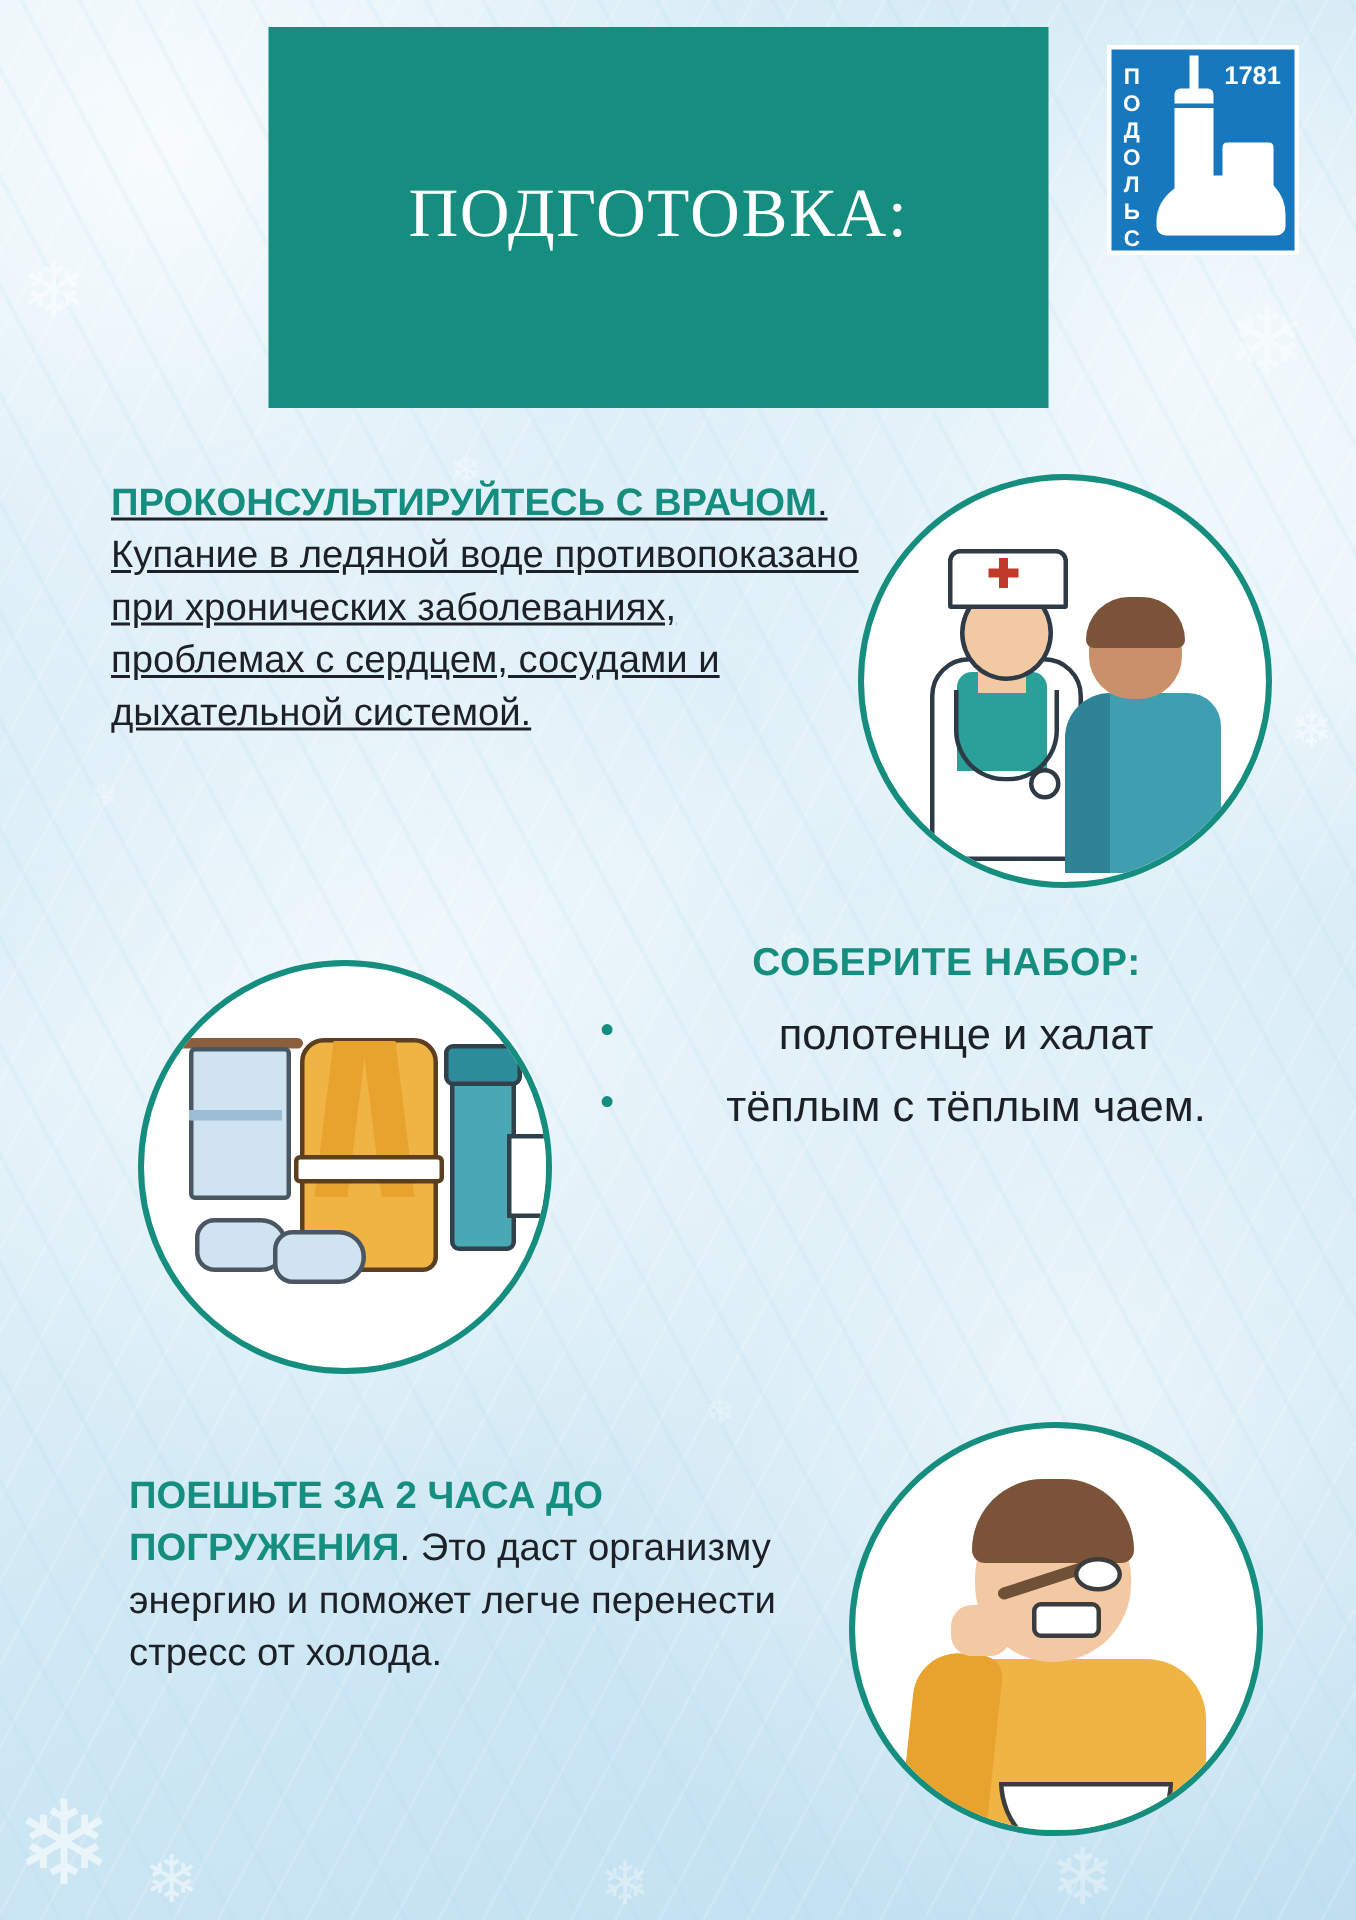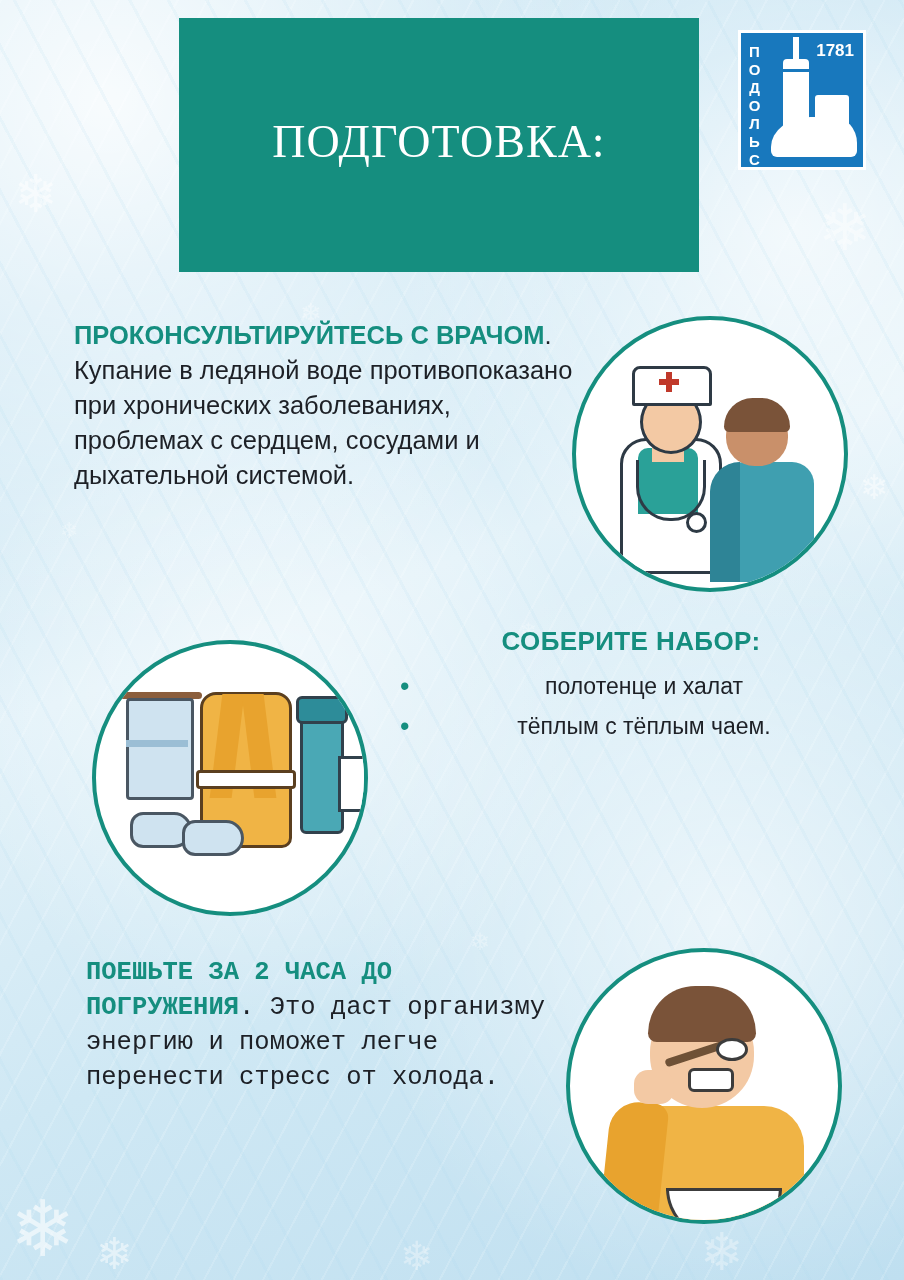--- a/index.html
+++ b/index.html
@@ -162,21 +162,21 @@
     text-transform: uppercase;
   }
   .bullets {
     margin: 0;
     padding: 0;
     list-style: none;
   }
   .bullets li {
     position: relative;
     padding-left: 26px;
-    font-size: 23px;
+    font-size: 29px;
     line-height: 1.33;
     color: #1d2026;
     margin-bottom: 9px;
   }
   .bullets li:before {
     content: "•";
     position: absolute;
     left: 4px;
     top: -2px;
     color: #158e7f;
@@ -270,21 +270,21 @@
     <div class="year">1781</div>
     <div class="hill"></div>
     <div class="bldg"></div>
     <div class="tower">
       
     </div>
 
   </div>
 
   <div class="section" style="left:74px; top:318px; width:500px;">
-    <p class="body-text" style="margin:0;">
+    <p class="body-text" style="margin:0;text-decoration:underline;">
       <span class="lead">ПРОКОНСУЛЬТИРУЙТЕСЬ С ВРАЧОМ</span><span>. Купание в ледяной воде противопоказано при хронических заболеваниях, проблемах с сердцем, сосудами и дыхательной системой.</span>
     </p>
   </div>
 
   <div class="circle c1">
     <div class="doc-body"></div>
     <div class="doc-scrub"></div>
     <div class="doc-neck"></div>
     <div class="doc-head"></div>
     <div class="doc-hat"></div>
@@ -314,21 +314,21 @@
   </div>
 
   <div class="section" style="left:396px; top:626px; width:470px;text-align:center;">
     <div class="sub-head">СОБЕРИТЕ НАБОР:</div>
     <ul class="bullets">
       <li>полотенце и халат</li>
       <li>тёплым с тёплым чаем.</li>
     </ul>
   </div>
 
-  <div class="section" style="left:86px; top:956px; width:470px;font-family:Liberation Mono, monospace;">
+  <div class="section" style="left:86px; top:980px; width:470px;">
     <p class="body-text" style="margin:0;">
       <span class="lead">ПОЕШЬТЕ ЗА 2 ЧАСА ДО ПОГРУЖЕНИЯ</span><span>. Это даст организму энергию и поможет легче перенести стресс от холода.</span>
     </p>
   </div>
 
   <div class="circle c3">
     <div class="eat-body"></div>
     <div class="eat-arm"></div>
     <div class="eat-head"></div>
     <div class="eat-hair"></div>

